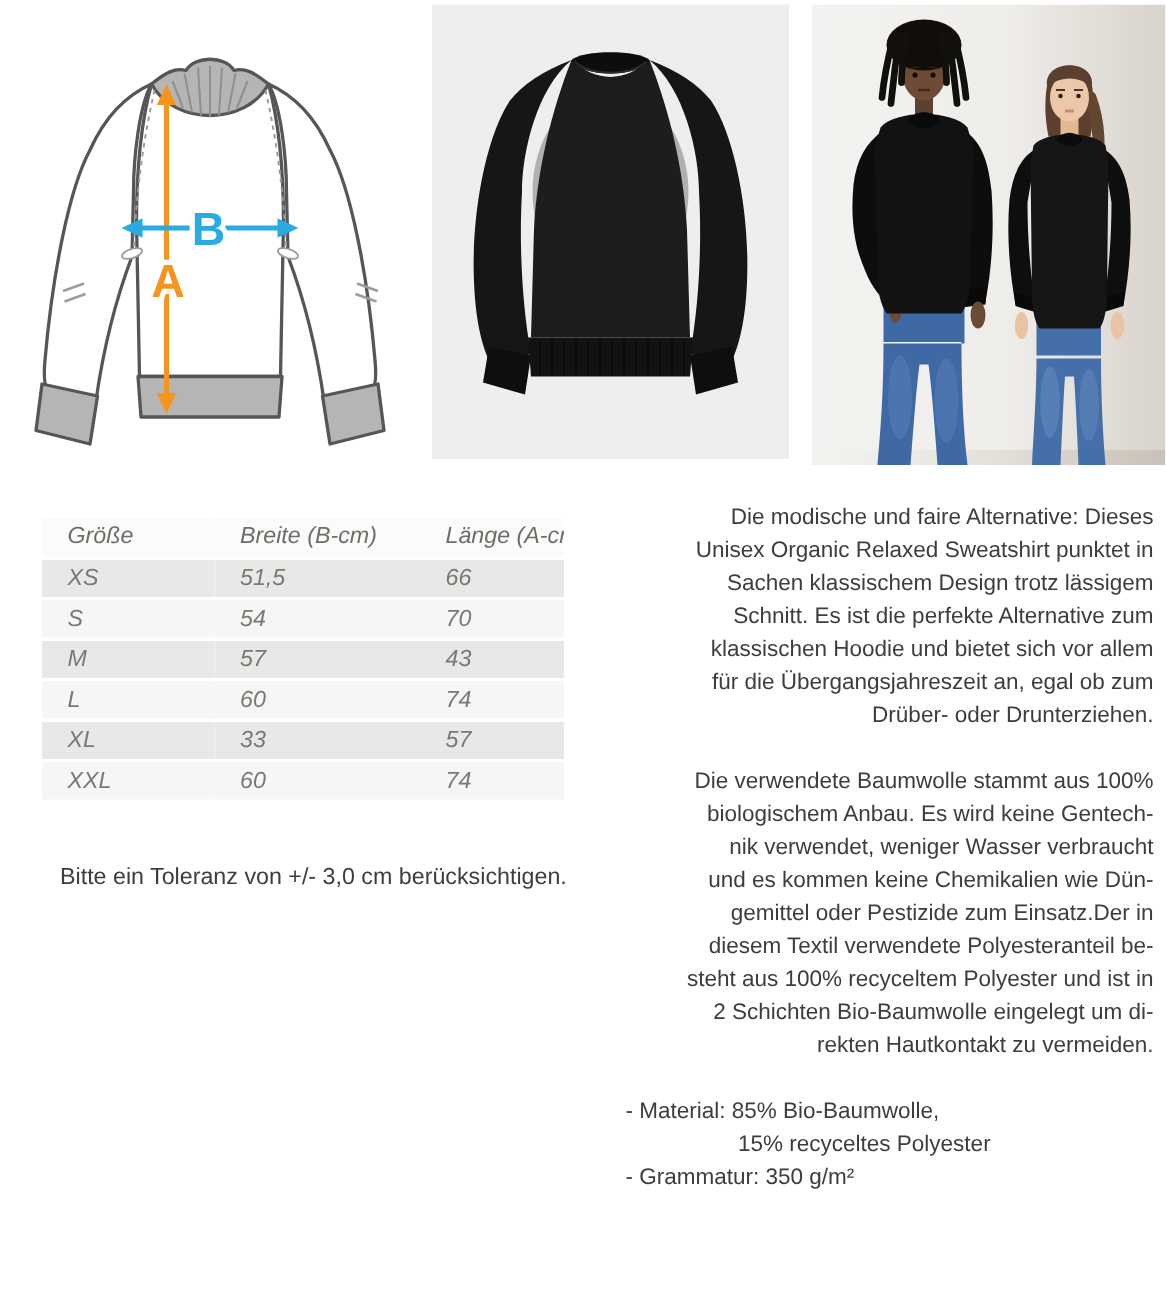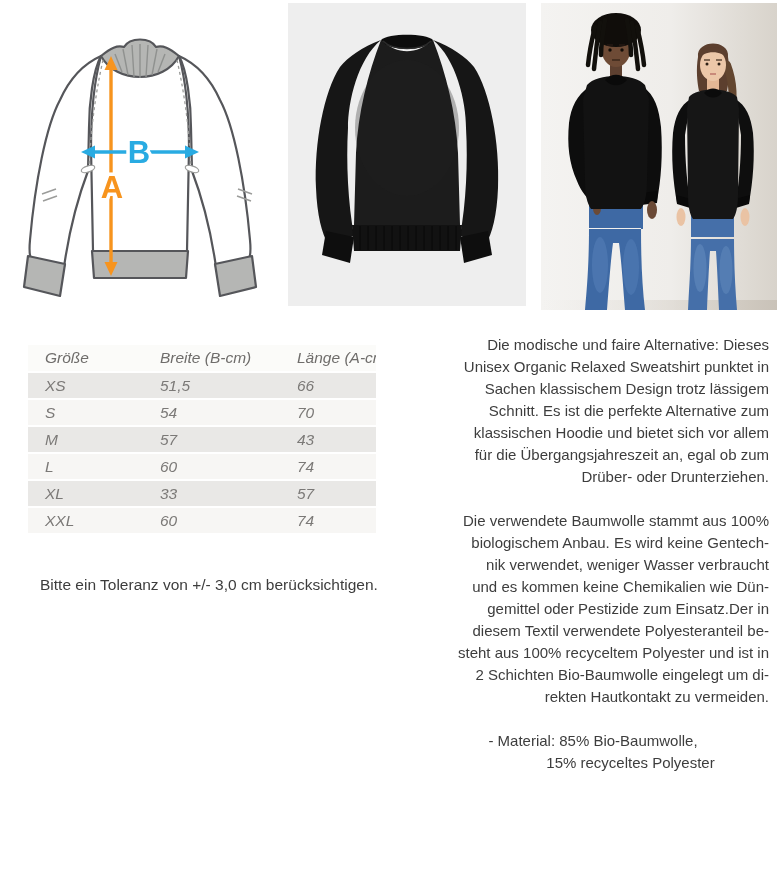--- a/index.html
+++ b/index.html
@@ -44,21 +44,21 @@
   #size-table th{background:#fbfbf9;color:#6f6d6b;height:26px;}
   #size-table col.c1{width:115px;} #size-table col.c2{width:137px;} #size-table col.c3{width:96px;}
   #size-table tbody tr:nth-child(odd) td{background:var(--table-row-dark,#e9e8e6);}
   #size-table tbody tr:nth-child(even) td{background:var(--table-row-light,#f7f6f4);}
 
   #tolerance-note{position:absolute;left:40px;top:576px;font-size:15.5px;}
 
   
   #description{position:absolute;left:417px;top:334px;width:352px;font-size:15px;line-height:22px;}
   #description .para{white-space:pre-line;margin:0 0 22px 0;text-align:right;}
-  #description .spec-line{white-space:pre;text-align:center;}
+  #description .spec-line{white-space:pre;}
 </style>
 </head>
 <body>
 
 <div class="panel" id="panel-diagram">
   <svg viewBox="0 0 273 300">
 
     <path class="outline" d="M 86,48 C 68,56 54,72 45,92 C 31,118 20,175 15,232 C 14,243 15,250 17,252 L 49,259 C 54,224 62,192 73,163 L 74,120 C 74,96 78,62 86,48 Z"></path>
     <path class="outline" d="M 164,48 C 182,56 196,72 205,92 C 219,118 230,175 235,232 C 236,243 235,250 233,252 L 201,259 C 196,224 188,192 177,163 L 176,120 C 176,96 172,62 164,48 Z"></path>
 
@@ -276,14 +276,15 @@
 nik verwendet, weniger Wasser verbraucht
 und es kommen keine Chemikalien wie Dün-
 gemittel oder Pestizide zum Einsatz.Der in
 diesem Textil verwendete Polyesteranteil be-
 steht aus 100% recyceltem Polyester und ist in
 2 Schichten Bio-Baumwolle eingelegt um di-
 rekten Hautkontakt zu vermeiden.</p>
   <div>
     <div class="spec-line">- Material: 85% Bio-Baumwolle,</div>
     <div class="spec-line">                  15% recyceltes Polyester</div>
+    <div class="spec-line">- Grammatur: 350 g/m²</div>
   </div>
 </div>
 
 </body></html>

